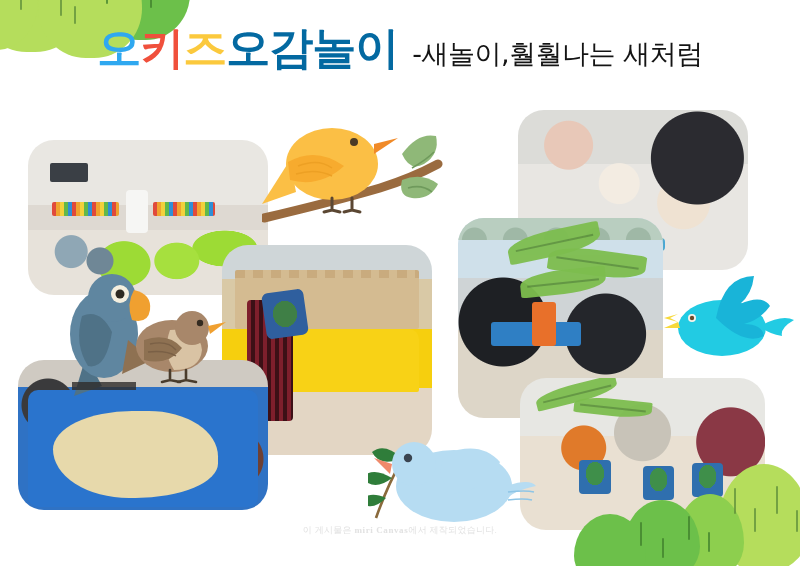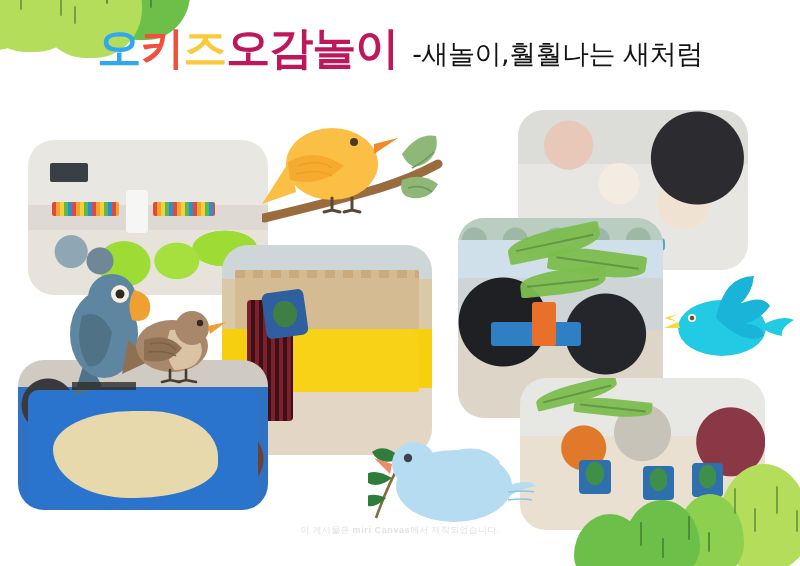--- a/index.html
+++ b/index.html
@@ -28,21 +28,21 @@
     white-space:nowrap;
   }
   .title-main{
     font-family:"DejaVu Sans","Liberation Sans",sans-serif;
     font-size:44px;font-weight:700;letter-spacing:-1px;
     line-height:1;
   }
   .t-o{color:#2fa8f0;}
   .t-ki{color:#f0503c;}
   .t-z{color:#fbc93d;}
-  .t-rest{color:#be185d;}
+  .t-rest{color:#0369a1;}
   .subtitle{
     font-family:"DejaVu Sans","Liberation Sans",sans-serif;
     font-size:27px;font-weight:400;color:#141414;
     margin-left:14px;letter-spacing:-.5px;
   }
 
   
   .photo{
     position:absolute;overflow:hidden;
     background-size:cover;background-position:center;
@@ -210,21 +210,21 @@
     content:"";position:absolute;left:8%;top:48%;width:84%;height:2px;
     background:#3f6b2c;opacity:.5;
   }
 
   
   .art{position:absolute;pointer-events:none;}
 
   
   .watermark{
     position:absolute;left:0;top:524px;width:800px;
-    text-align:center;color:#e2e2e2;font-size:9px;letter-spacing:.3px;
+    text-align:center;color:#e2e2e2;font-size:9px;letter-spacing:.3px;font-family:Liberation Serif, serif;
   }
   .wm-brand{font-weight:700;letter-spacing:.6px;}
 </style>
 </head>
 <body>
 
 <div id="poster">
 
   <div class="foliage" style="left:-14px;top:-42px;width:230px;height:132px;">
     <div class="blob" style="left:108px;top:-28px;width:96px;height:110px;background:#6cc04a;"></div>

